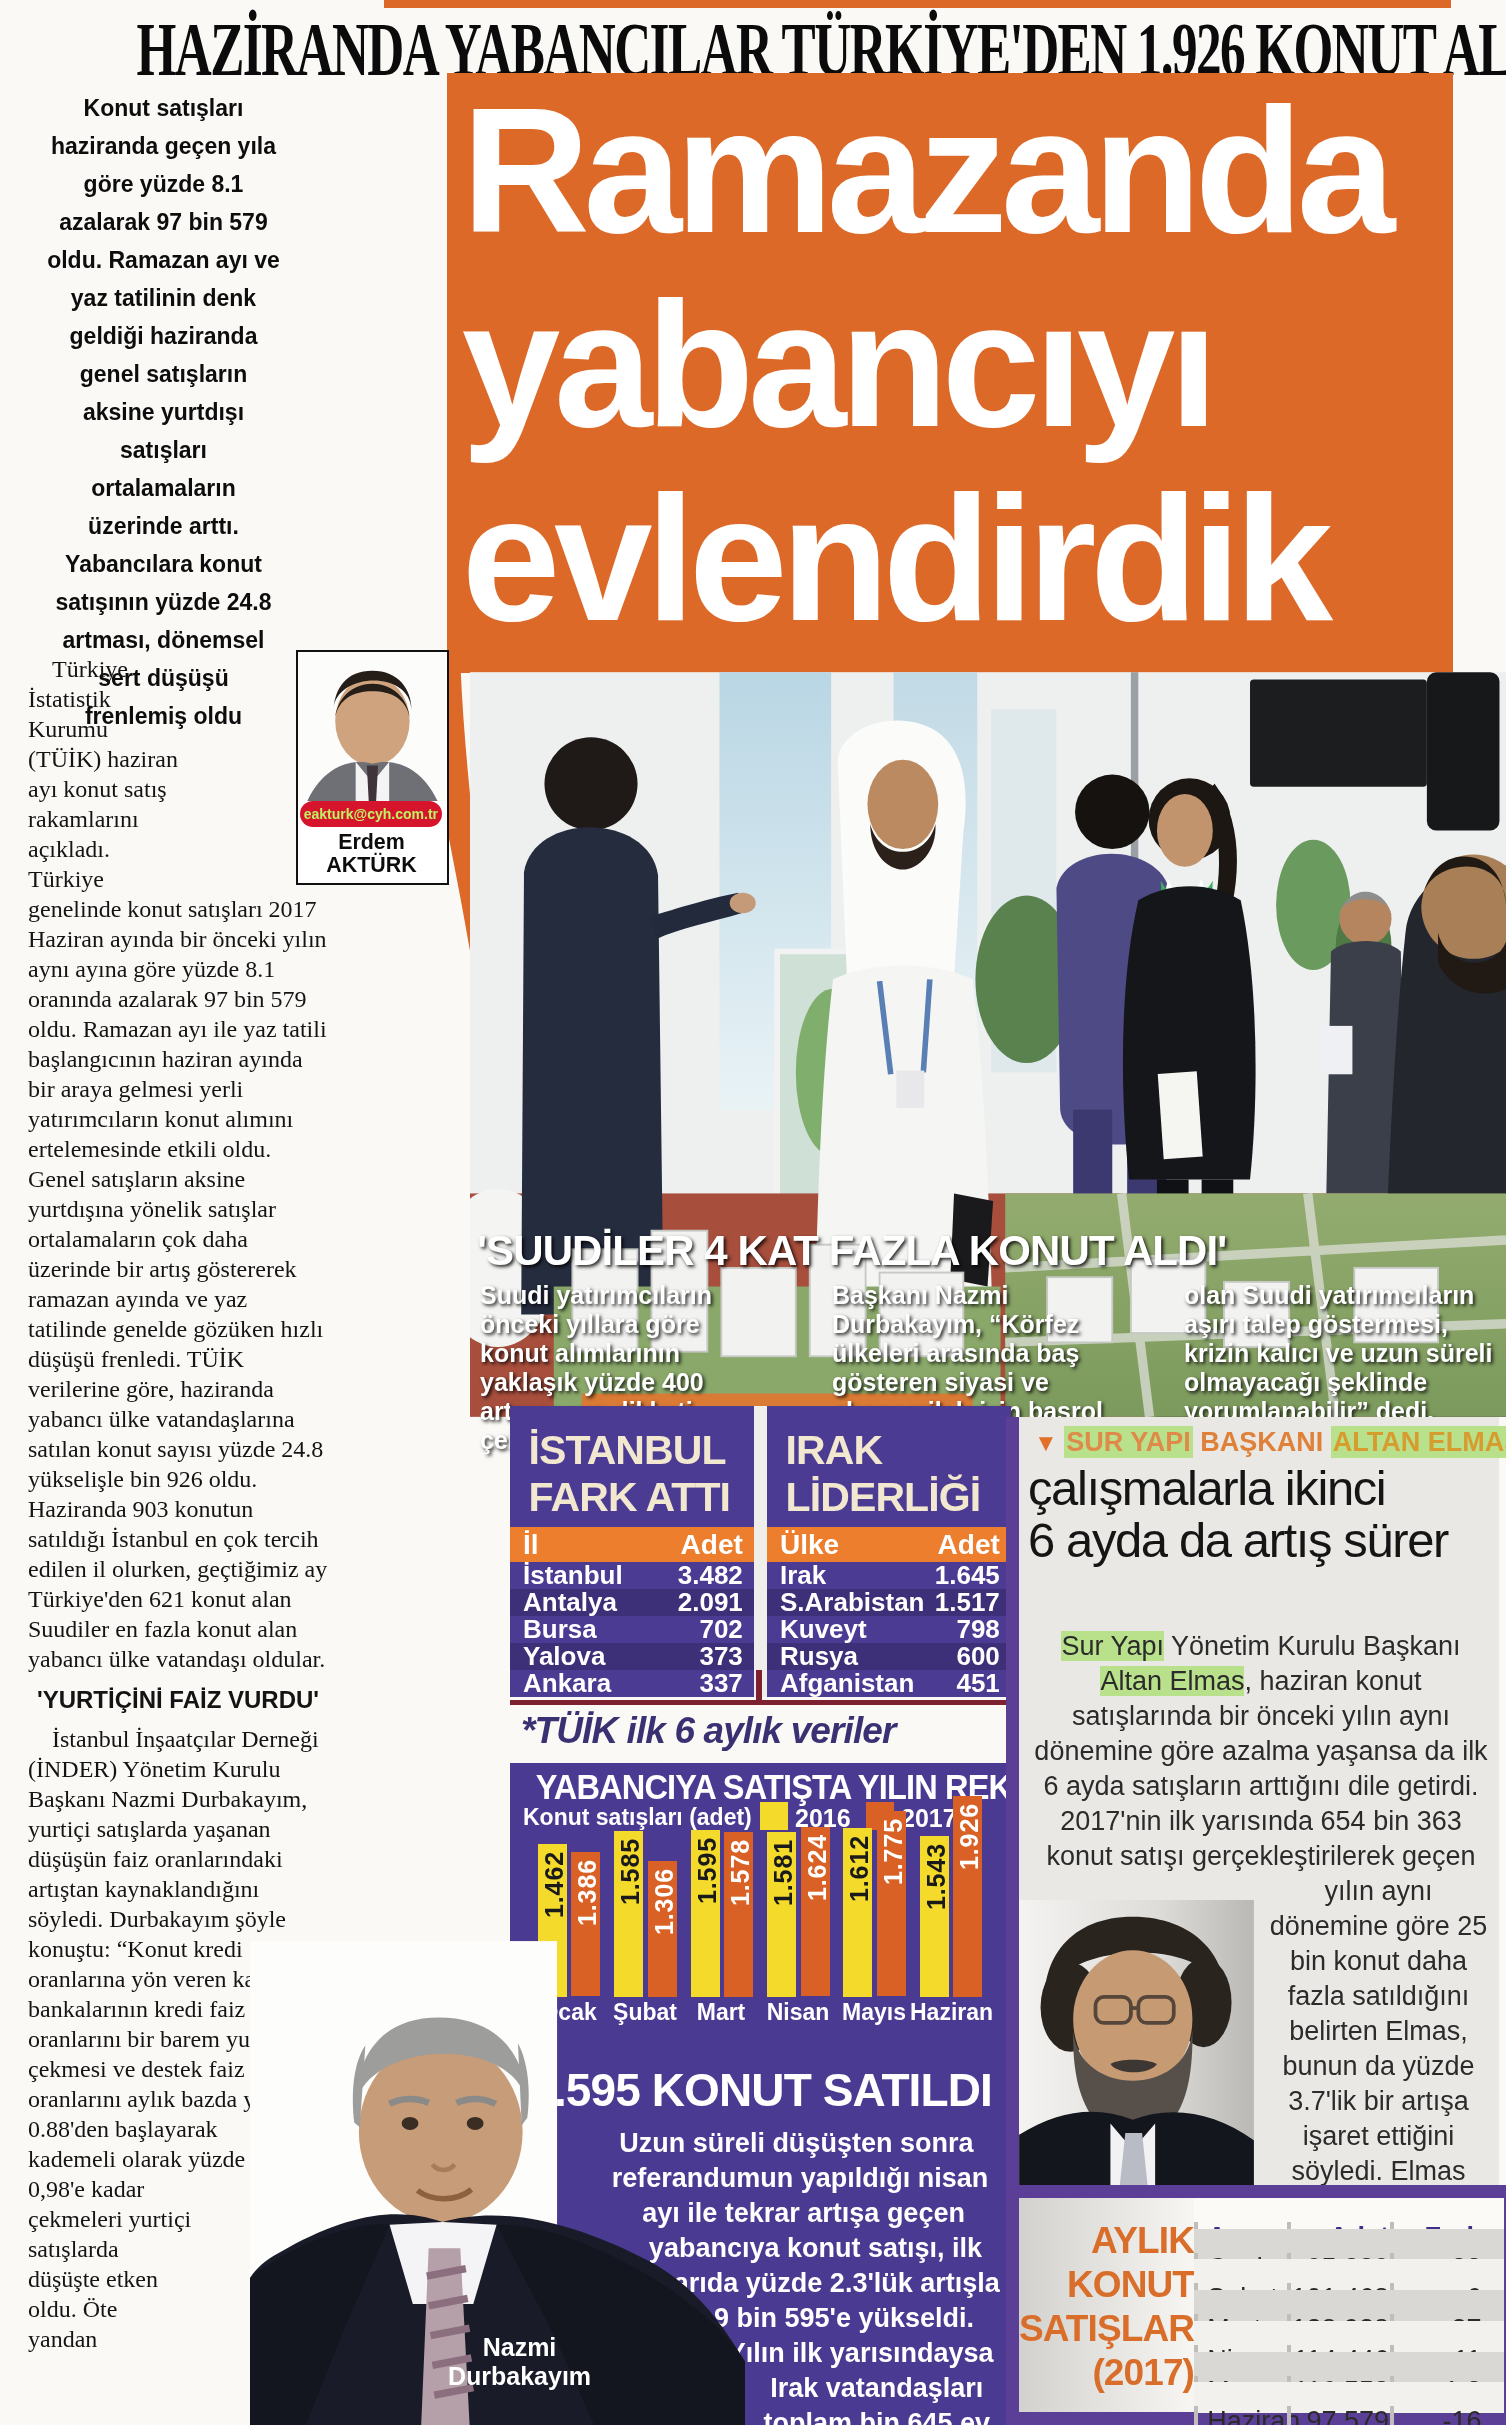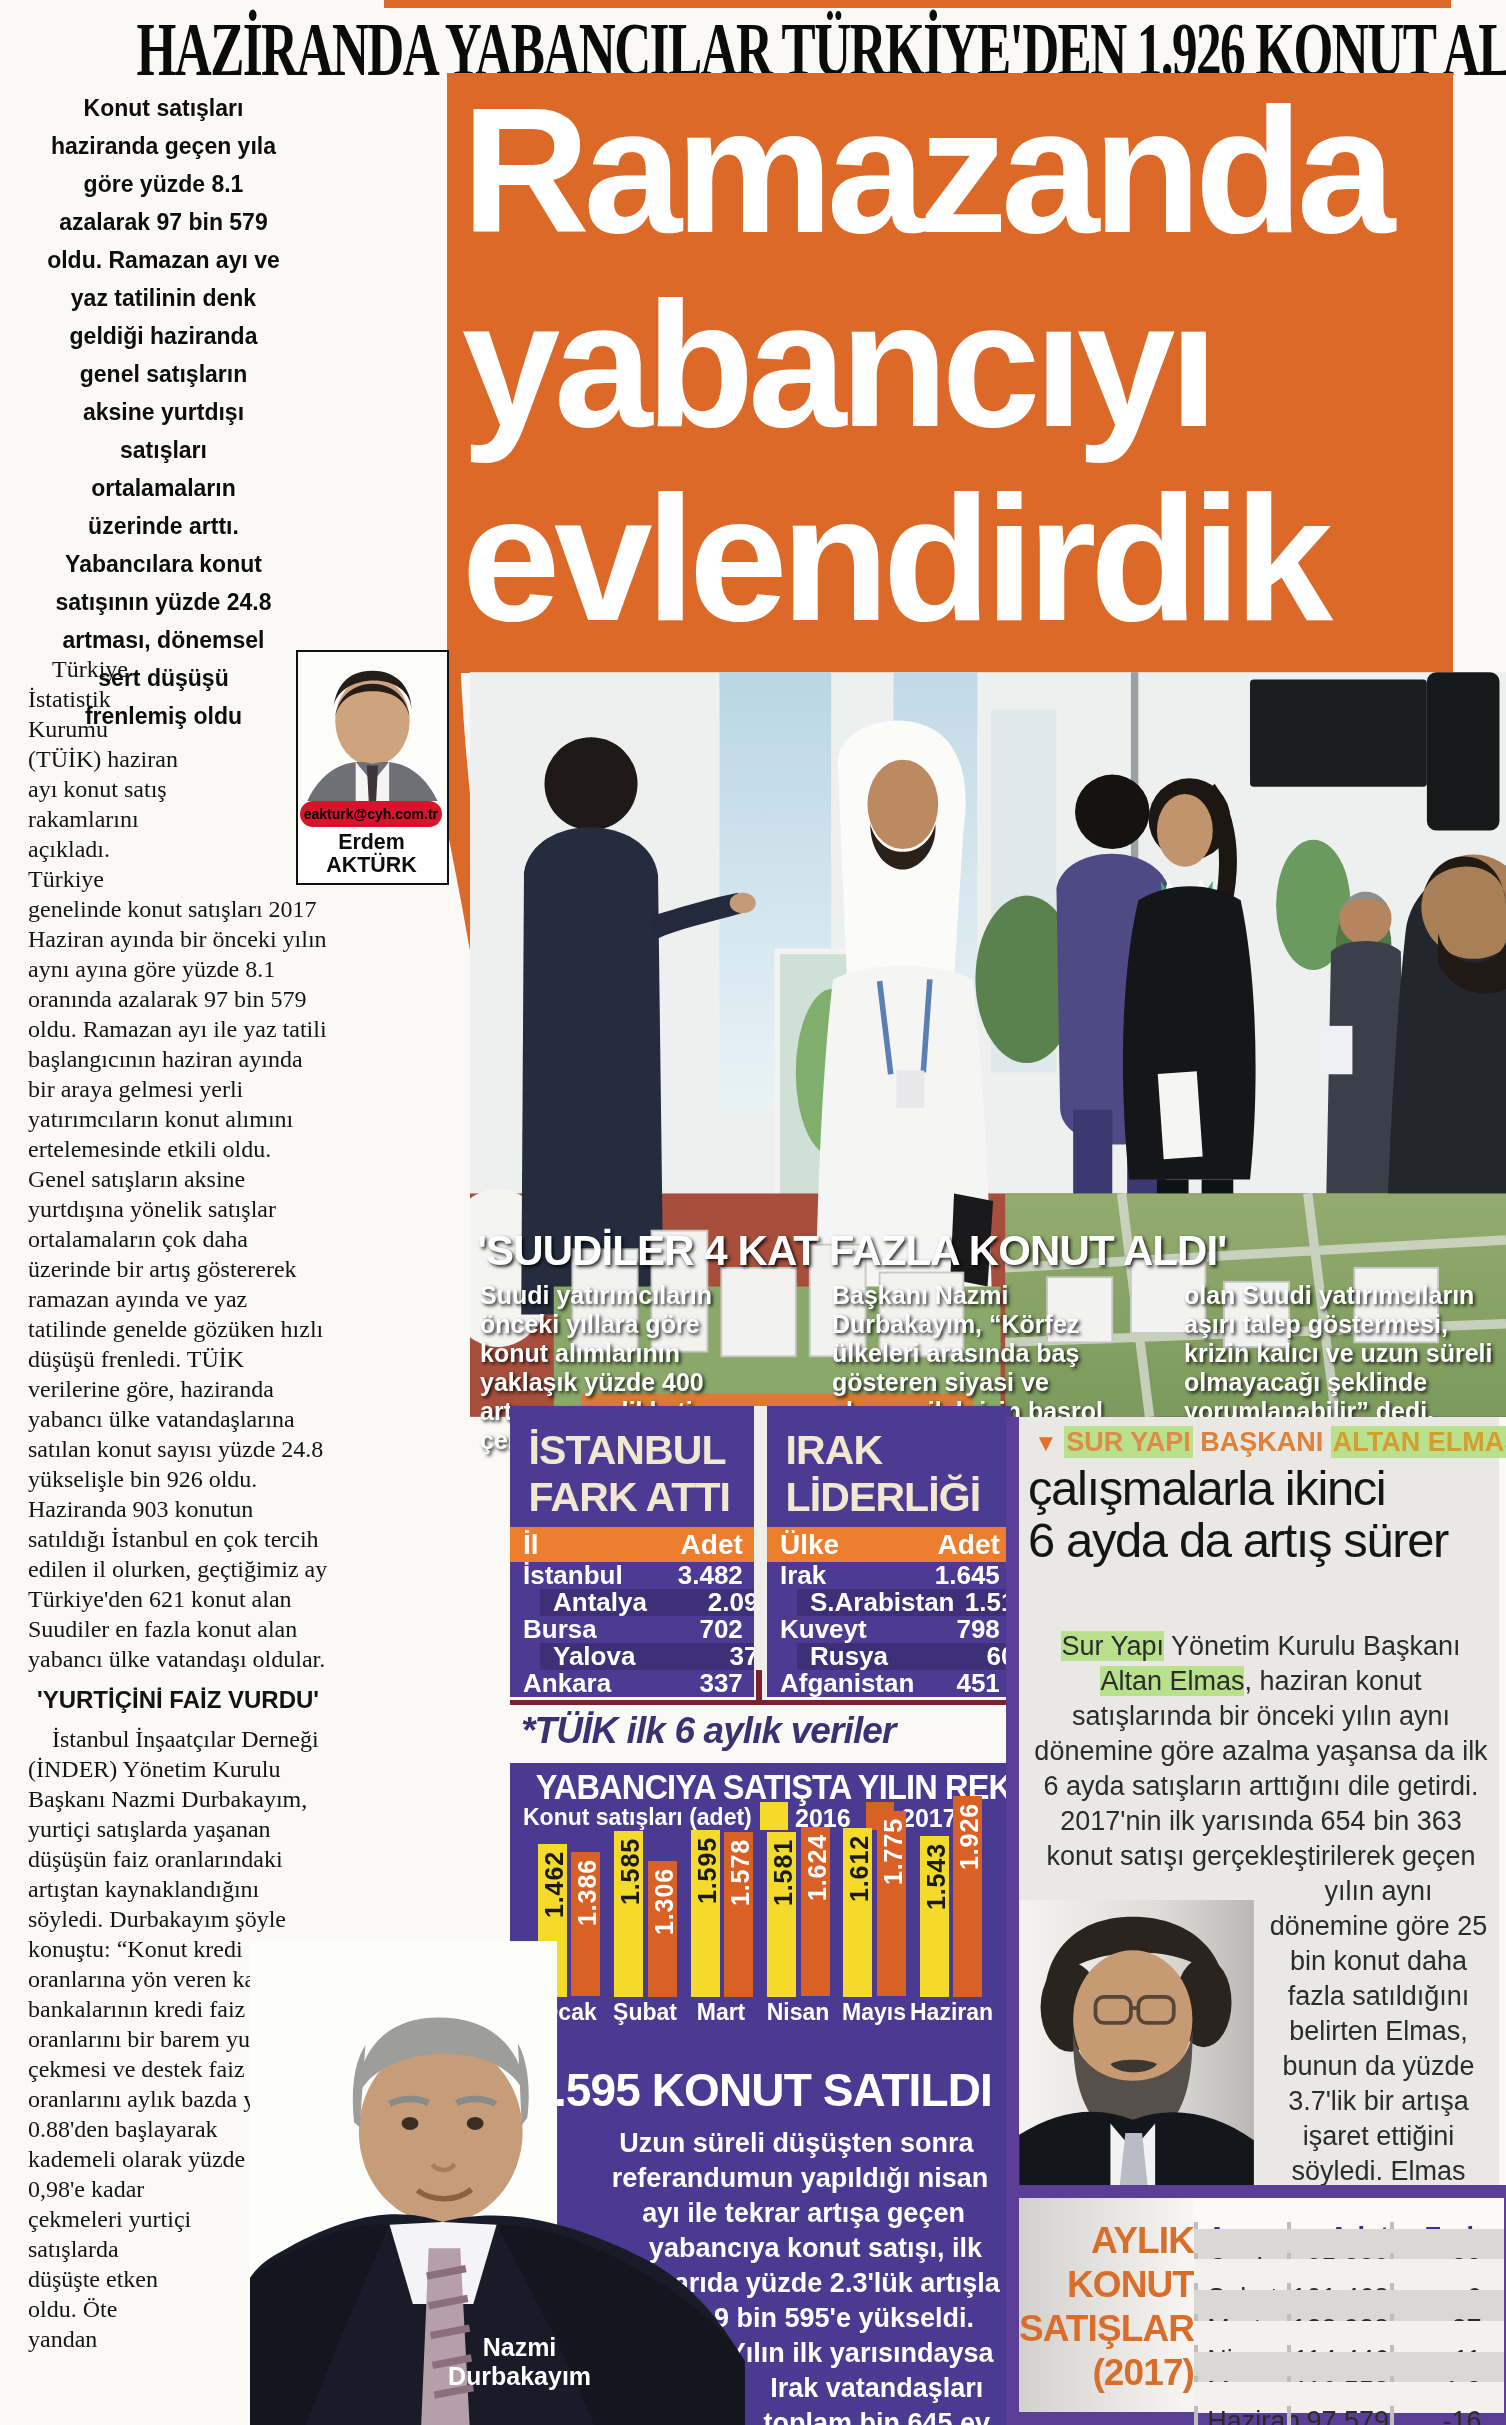--- a/index.html
+++ b/index.html
@@ -10,21 +10,21 @@
   #masthead{left:18.6px;top:7.4px;width:1469px;height:67px;font-family:"Liberation Serif",serif;font-weight:bold;font-size:61px;letter-spacing:-1.9px;color:#0b0b0b;text-align:center;transform:scale(.84,1.24);transform-origin:center top;white-space:nowrap;}
   
   #lead{left:47px;top:89px;width:233px;height:551px;font-size:23px;line-height:38px;font-weight:bold;color:#0d0d0d;text-align:center;}
   
   #orange-block{left:447px;top:73px;width:1006px;height:600px;background:#dc6928;color:#fff;overflow:hidden;}
   #orange-block .bigline{font-weight:800;font-size:179px;line-height:194px;letter-spacing:-6.5px;padding-left:15px;transform:scaleX(.99);transform-origin:left;}
   #orange-tail{left:414px;top:666px;width:79px;height:284px;}
   
   #erdem-box{left:296px;top:650px;width:153px;height:235px;background:#fff;border:2.8px solid #111;box-sizing:border-box;}
   #erdem-photo{left:0;top:0;width:147px;height:149px;overflow:hidden;}
-  #erdem-pill{left:1.9px;top:149px;width:142px;height:26px;background:#d6152c;border-radius:13px;color:#000000;font-weight:bold;font-size:14px;line-height:26px;text-align:center;}
+  #erdem-pill{left:1.9px;top:149px;width:142px;height:26px;background:#d6152c;border-radius:13px;color:#bef264;font-weight:bold;font-size:14px;line-height:26px;text-align:center;}
   #erdem-name{left:0;top:179px;width:147px;text-align:center;font-weight:bold;font-size:21.4px;line-height:23px;color:#0d0d0d;}
   
   #article{left:28px;top:654px;width:300px;font-family:"Liberation Serif",serif;font-size:24px;line-height:30px;color:#141414;}
   #article p{margin:0;text-indent:24px;}
   .erdem-sp{float:right;width:142px;height:237px;}
   .nz-sp{float:right;width:214px;height:838px;shape-outside:polygon(100% 400px,55% 466px,30% 577px,8% 708px,0 801px,0 100%,100% 100%);}
   #subhead{text-align:center;font-family:"Liberation Sans",sans-serif;font-weight:bold;font-size:24px;margin:11.2px 0 9.3px 0;text-indent:0;}
   
   #main-photo{left:470px;top:672px;width:1036px;height:745px;overflow:hidden;}
   .ph-ov{color:#fff;text-shadow:1.9px 1.9px 3.7px rgba(0,0,0,.85);}
@@ -35,21 +35,21 @@
   #suudi-c3{left:1184px;width:317px;}
   
   #tables-block{left:510px;top:1406px;width:501px;height:291px;background:#4c3b93;}
   .ptable{position:absolute;top:0;height:291px;width:244px;overflow:hidden;}
   #tbl-ist{left:0;} #tbl-irk{left:257px;}
   #tbl-gap{position:absolute;left:244px;top:0;width:13px;height:291px;background:#efeeea;}
   .ptable .ttl{color:#f2e7cf;font-weight:bold;font-size:41px;line-height:47px;padding:20.5px 0 0 18.6px;letter-spacing:-0.9px;}
   .ptable .hdr{position:absolute;left:0;top:121px;width:100%;height:35px;background:#ec7e2d;color:#fff;font-weight:bold;font-size:28px;line-height:35px;}
   .ptable .hdr .hl{padding-left:13px;} .ptable .hdr .hv{position:absolute;right:11.2px;top:0;}
   .prow{position:absolute;left:0;width:100%;height:27px;color:#fff;font-weight:bold;font-size:26px;line-height:27px;}
-  .prow.alt{background:rgba(0,0,0,.18);margin-left:30px;}
+  .prow.alt{background:rgba(0,0,0,.18);}
   .prow .rl{padding-left:13px;} .prow .rv{position:absolute;right:11.2px;top:0;}
   #maroon-tick{left:756px;top:1670px;width:5.6px;height:34px;background:#7d2130;}
   #maroon-line{left:510px;top:1700px;width:503px;height:4.7px;background:#7d2130;}
   #tuik-note{left:521px;top:1710px;font-size:37px;font-style:italic;font-weight:bold;color:#3a3173;letter-spacing:-0.9px;}
   
   #chart-block{left:510px;top:1763px;width:501px;height:663px;background:#4b3a92;overflow:hidden;}
   #chart-title{position:absolute;left:9.3px;top:3.7px;width:482px;text-align:center;color:#fff;font-weight:800;font-size:35px;letter-spacing:-0.9px;transform:scaleX(.93);white-space:nowrap;}
   #chart-unit{position:absolute;left:13px;top:41px;color:#fff;font-weight:bold;font-size:23px;}
   .lg-sw{position:absolute;top:39px;width:28px;height:28px;}
   .lg-tx{position:absolute;top:41px;color:#fff;font-weight:bold;font-size:25px;}

